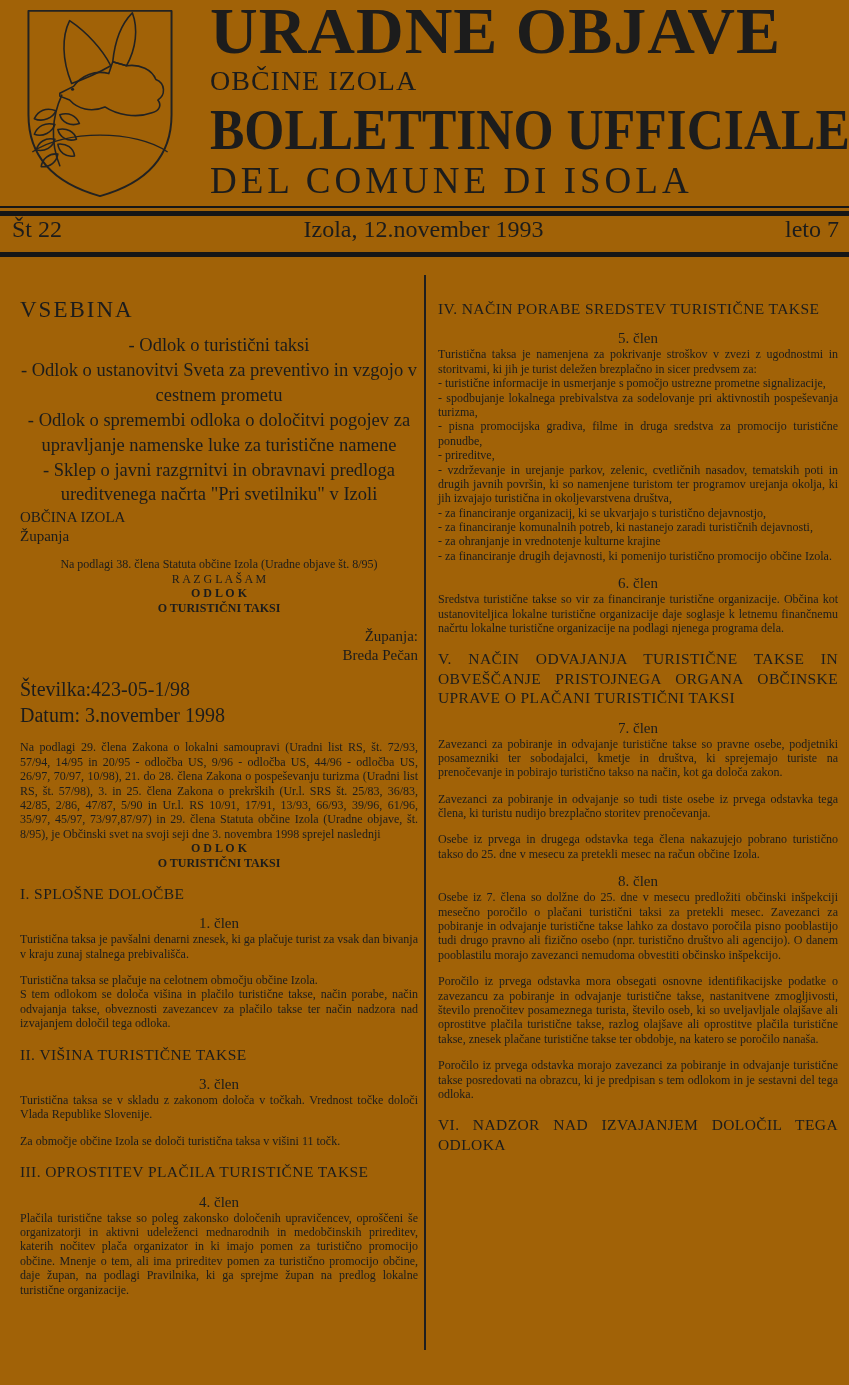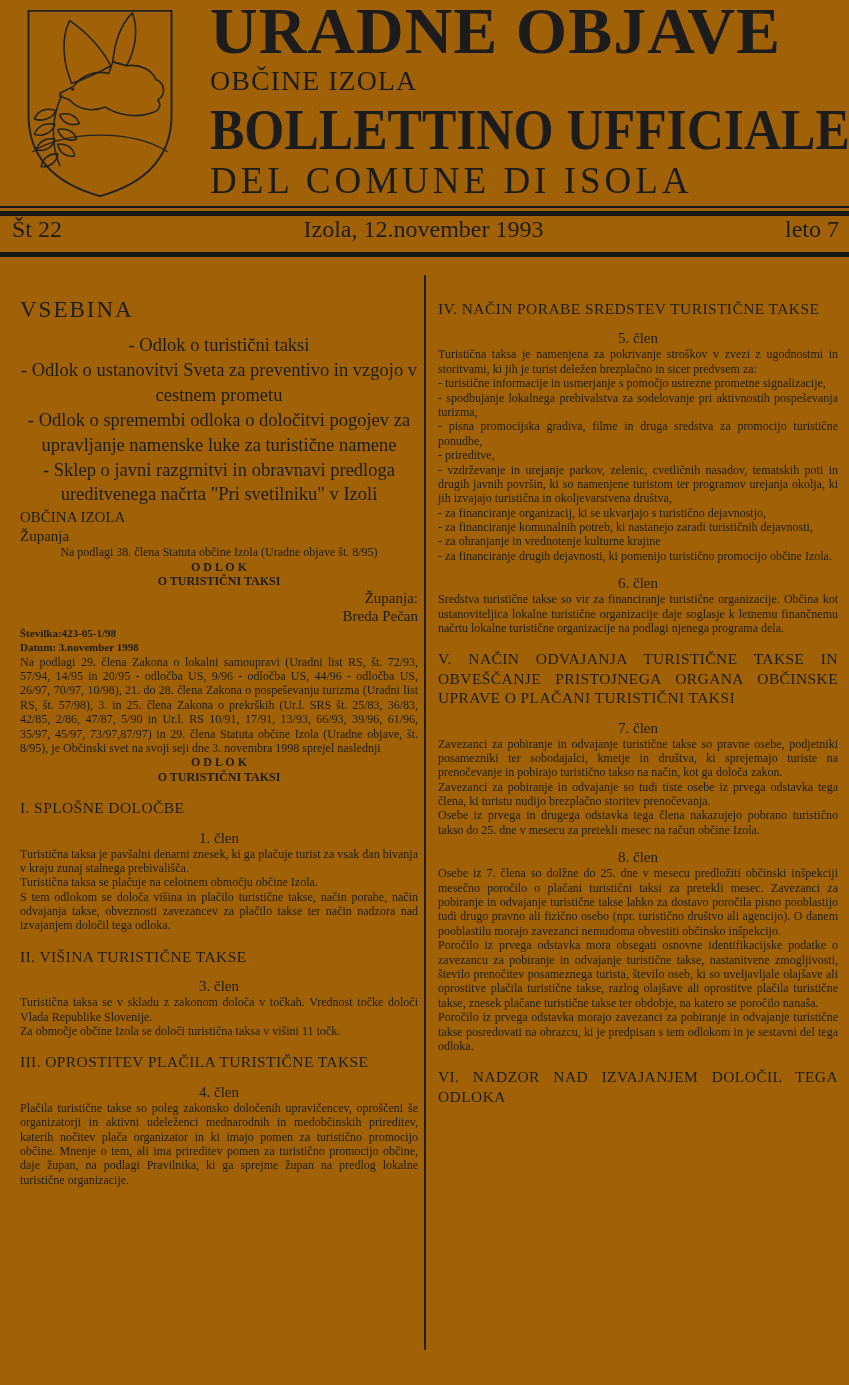--- a/index.html
+++ b/index.html
@@ -31,29 +31,29 @@
   .content{position:relative;height:1130px;}
   .divider{position:absolute;left:424px;top:18px;width:2px;height:1075px;background:#1f1f1f;}
   .col{position:absolute;top:34px;}
   .col-left{left:20px;width:398px;}
   .col-right{left:438px;top:28px;width:400px;}
   
   .toc-h{font-size:23px;font-weight:normal;letter-spacing:2px;margin:6px 0 10px;}
   .toc-item{font-size:18.5px;line-height:1.32;margin:1px 0;text-align:center;}
   p{margin:0;}
   .body{font-size:12px;line-height:1.2;text-align:justify;}
-  .mt0{margin-top:0;} .mtm{margin-top:0;} .mtl{}
+  .mt0{margin-top:0;} .mtm{margin-top:12px;} .mtl{}
   .muni{font-size:15px;line-height:1.25;}
   .center{text-align:center;}
   .right{text-align:right;}
   .bold{font-weight:bold;}
   .clen{font-size:15px;text-align:center;margin-top:12px;}
   .section-h{font-size:15.5px;font-weight:normal;letter-spacing:.4px;margin:14px 0 0;text-align:justify;line-height:1.25;}
   .sign{font-size:15px;line-height:1.25;}
-  .ref{font-size:11px;line-height:1.3;font-weight:bold;}
+  .ref{font-size:20px;line-height:1.3;}
 </style>
 </head>
 <body>
 
 <div class="page">
 
   <header class="masthead">
     <div class="logo">
       <svg viewBox="0 0 170 200" width="168" height="196" aria-hidden="true">
         <g fill="none" stroke="#222" stroke-width="2" stroke-linejoin="round">
@@ -106,20 +106,21 @@
       <h2 class="toc-h">VSEBINA</h2>
       <p class="toc-item">- Odlok o turistični taksi</p>
       <p class="toc-item">- Odlok o ustanovitvi Sveta za preventivo in vzgojo v cestnem prometu</p>
       <p class="toc-item">- Odlok o spremembi odloka o določitvi pogojev za upravljanje namenske luke za turistične namene</p>
       <p class="toc-item">- Sklep o javni razgrnitvi in obravnavi predloga ureditvenega načrta "Pri svetilniku" v Izoli</p>
 
       <p class="muni mtl">OBČINA IZOLA</p>
       <p class="muni">Županja</p>
 
       <p class="body center mtm">Na podlagi 38. člena Statuta občine Izola (Uradne objave št. 8/95)</p>
+      <p class="body center">R A Z G L A Š A M</p>
       <p class="body center bold">O D L O K</p>
       <p class="body center bold">O  TURISTIČNI TAKSI</p>
 
       <p class="sign right mtm">Županja:</p>
       <p class="sign right">Breda Pečan</p>
 
       <p class="ref mtm">Številka:423-05-1/98</p>
       <p class="ref">Datum:  3.november 1998</p>
 
       <p class="body mtm">Na podlagi 29. člena Zakona o lokalni samoupravi (Uradni list RS, št. 72/93, 57/94, 14/95 in 20/95 - odločba US, 9/96 - odločba US, 44/96 - odločba US, 26/97, 70/97, 10/98), 21. do 28. člena Zakona o pospeševanju turizma (Uradni list RS, št. 57/98), 3. in 25. člena Zakona o prekrških (Ur.l. SRS št. 25/83, 36/83, 42/85, 2/86, 47/87, 5/90 in Ur.l. RS 10/91, 17/91, 13/93, 66/93, 39/96, 61/96, 35/97, 45/97, 73/97,87/97) in 29. člena Statuta občine Izola (Uradne objave, št. 8/95), je Občinski svet na svoji seji dne 3. novembra 1998 sprejel naslednji</p>

